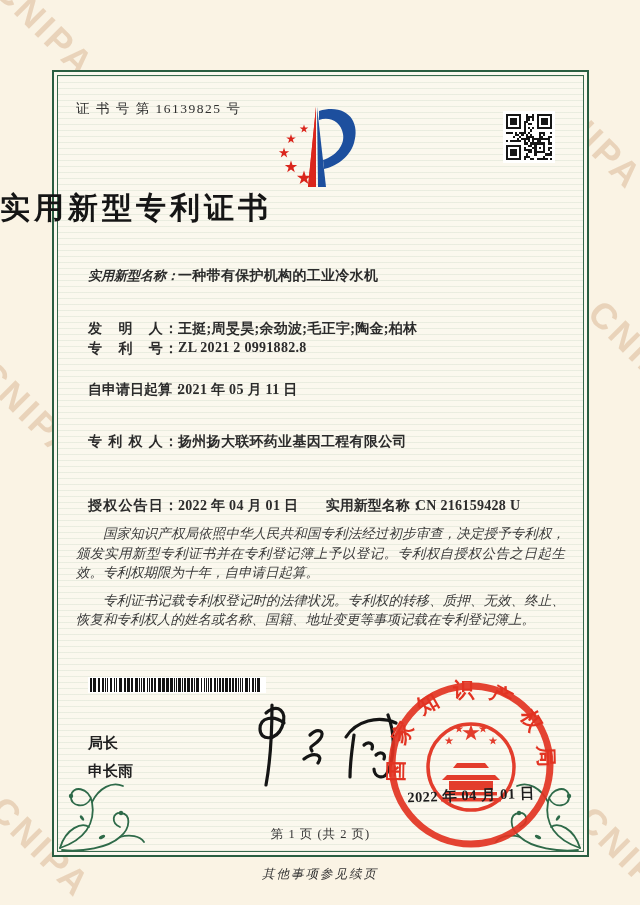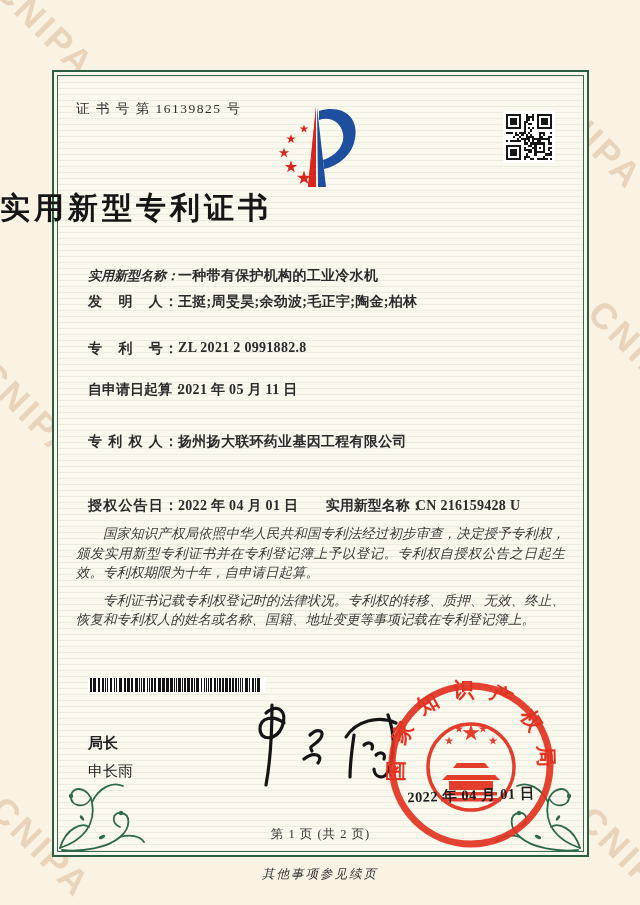--- a/index.html
+++ b/index.html
@@ -45,21 +45,21 @@
   .paras p{margin:0;text-indent:2em;}
   .paras p + p{margin-top:8px;}
 
   .barcode{position:absolute;left:88px;top:677px;width:178px;height:16px;background:#fff;
            padding:1px 2px;box-sizing:border-box;display:flex;align-items:stretch;}
   .barcode span{display:block;background:#141414;height:100%;}
 
   .signer-title{position:absolute;left:88px;top:734px;font-family:"Liberation Sans","DejaVu Sans",sans-serif;
         font-size:15px;font-weight:bold;color:#222;}
   .signer-name{position:absolute;left:88px;top:762px;font-family:"Liberation Sans","DejaVu Sans",sans-serif;
-        font-size:15px;font-weight:normal;color:#222;}
+        font-size:15px;font-weight:bold;color:#222;}
   .signature{position:absolute;left:238px;top:697px;width:172px;height:100px;}
 
   .seal{position:absolute;left:385px;top:679px;width:172px;height:172px;}
   .seal-date{position:absolute;left:387px;top:786px;width:168px;text-align:center;
       font-size:14.5px;font-weight:600;letter-spacing:0.5px;color:#1d1d1d;transform:rotate(-2deg);}
 
   .page-no{position:absolute;left:52px;width:537px;top:826px;text-align:center;
       font-size:12.5px;letter-spacing:1px;color:#333;}
   .footer-note{position:absolute;left:0;right:0;top:866px;text-align:center;font-style:italic;
       font-size:12.5px;letter-spacing:2px;color:#333;}
@@ -580,21 +580,21 @@
         <div></div>
         <div class="on"></div>
       </div>
   </div>
 
   <div class="title">实用新型专利证书</div>
 
   <div class="frow" style="top:267px">
     <span class="flabel fs13">实用新型名称：</span><span class="fvalue">一种带有保护机构的工业冷水机</span>
   </div>
-  <div class="frow" style="top:293px">
+  <div class="frow" style="top:320px">
     <span class="flabel">发　明　人：</span><span class="fvalue">王挺;周旻昊;余劲波;毛正宇;陶金;柏林</span>
   </div>
   <div class="frow" style="top:340px">
     <span class="flabel">专　利　号：</span><span class="fvalue">ZL 2021 2 0991882.8</span>
   </div>
   <div class="frow" style="top:381px">
     <span class="flabel">自申请日起算：</span><span class="fvalue">2021 年 05 月 11 日</span>
   </div>
   <div class="frow" style="top:433px">
     <span class="flabel">专 利 权 人：</span><span class="fvalue">扬州扬大联环药业基因工程有限公司</span>

